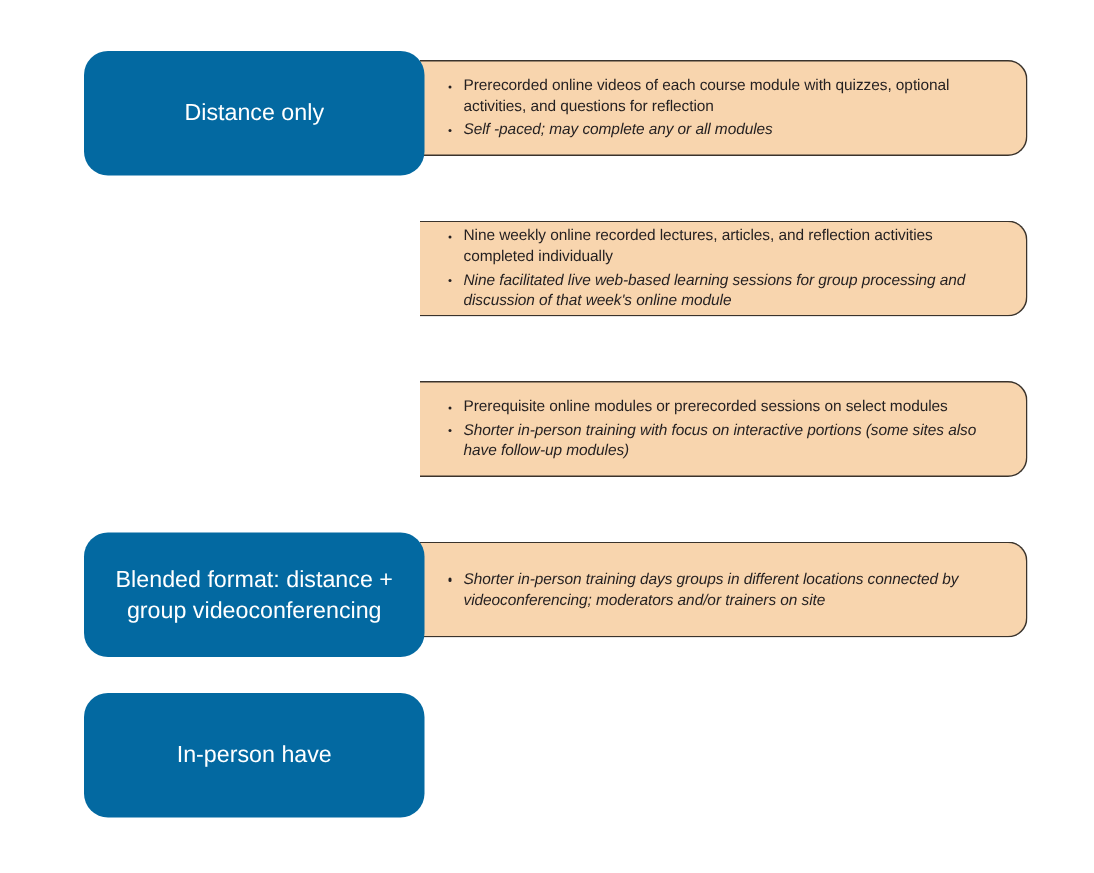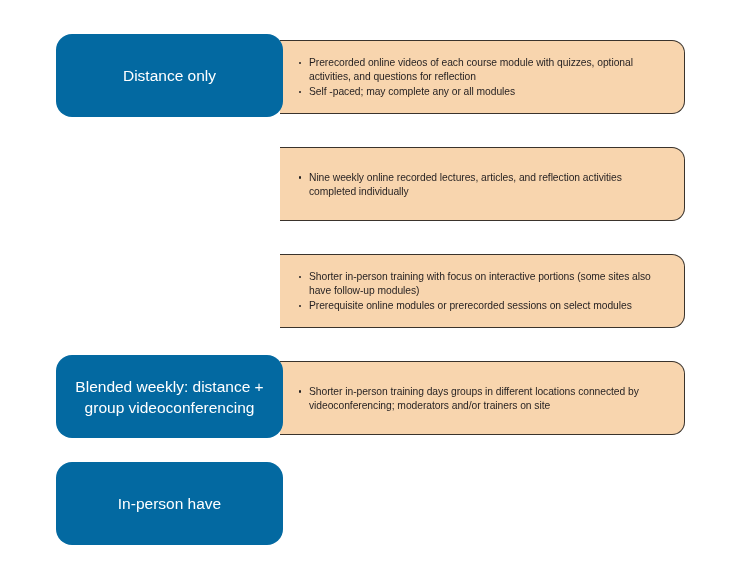--- a/index.html
+++ b/index.html
@@ -27,21 +27,21 @@
     width: 629px;
     height: 83px;
   }
 
   
   .detail {
     position: absolute;
     left: 224px;              
     top: 6px;
     width: 405px;
-    height: 74px;
+    height: 64px;
     box-sizing: border-box;
     background: #F8D5AE;
     border: 1.5px solid #3A332C;
     border-left: none;
     border-radius: 0 13px 13px 0;
     padding: 9px 14px 8px 18px;
     display: flex;
     flex-direction: column;
     justify-content: center;
   }
@@ -53,21 +53,21 @@
   }
   .detail li {
     position: relative;
     padding-left: 11px;
     margin: 0 0 2px 0;
     font-size: 10.3px;
     line-height: 13.6px;
     color: #231F20;
     letter-spacing: -0.05px;
   }
-  .detail li:last-child { margin-bottom: 0; }
+  .detail li:last-child { margin-bottom: 0; font-style: italic; }
   .detail li::before {
     content: "";
     position: absolute;
     left: 1px;
     top: 5.5px;
     width: 2.2px;
     height: 2.2px;
     background: #231F20;
     border-radius: 50%;
   }
@@ -105,39 +105,40 @@
         </ul>
       </div>
       <div class="label">
         <span>Distance only</span>
       </div>
     </div>
     <div class="row" style="top: 141px;">
       <div class="detail">
         <ul>
           <li>Nine weekly online recorded lectures, articles, and reflection activities completed individually</li>
+          <li>Nine facilitated live web-based learning sessions for group processing and discussion of that week's online module</li>
         </ul>
       </div>
     </div>
     <div class="row" style="top: 248px;">
       <div class="detail">
         <ul>
+          <li>Prerequisite online modules or prerecorded sessions on select modules</li>
           <li>Shorter in-person training with focus on interactive portions (some sites also have follow-up modules)</li>
-          <li>Prerequisite online modules or prerecorded sessions on select modules</li>
         </ul>
       </div>
     </div>
     <div class="row" style="top: 355px;">
       <div class="detail">
         <ul>
           <li>Shorter in-person training days groups in different locations connected by videoconferencing; moderators and/or trainers on site</li>
         </ul>
       </div>
       <div class="label">
-        <span>Blended weekly: distance + group videoconferencing</span>
+        <span>Blended format: distance + group videoconferencing</span>
       </div>
     </div>
     <div class="row" style="top: 462px;">
       <div class="label">
         <span>In-person have</span>
       </div>
     </div>
   </div>
 
 </body></html>

